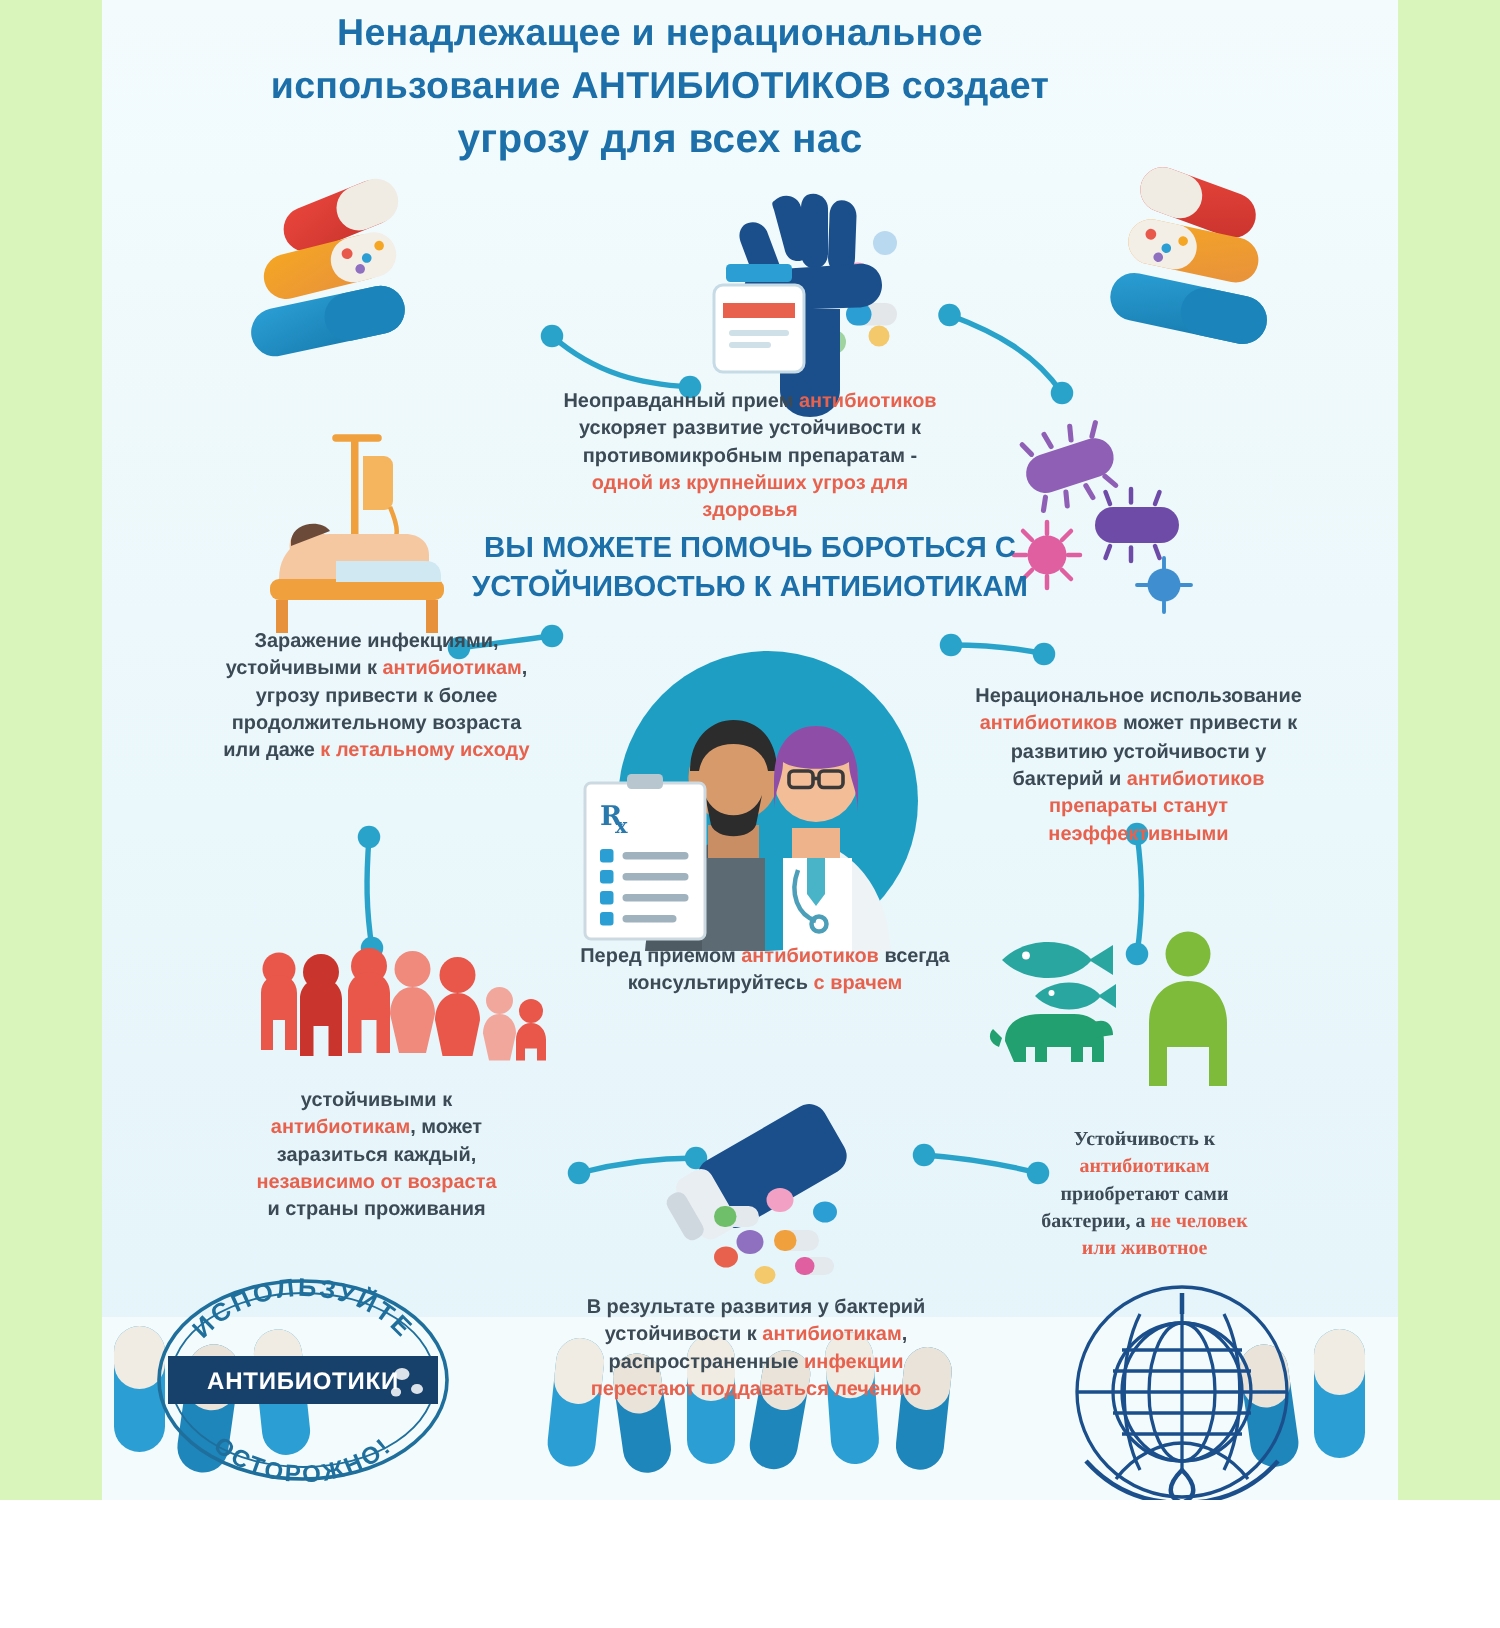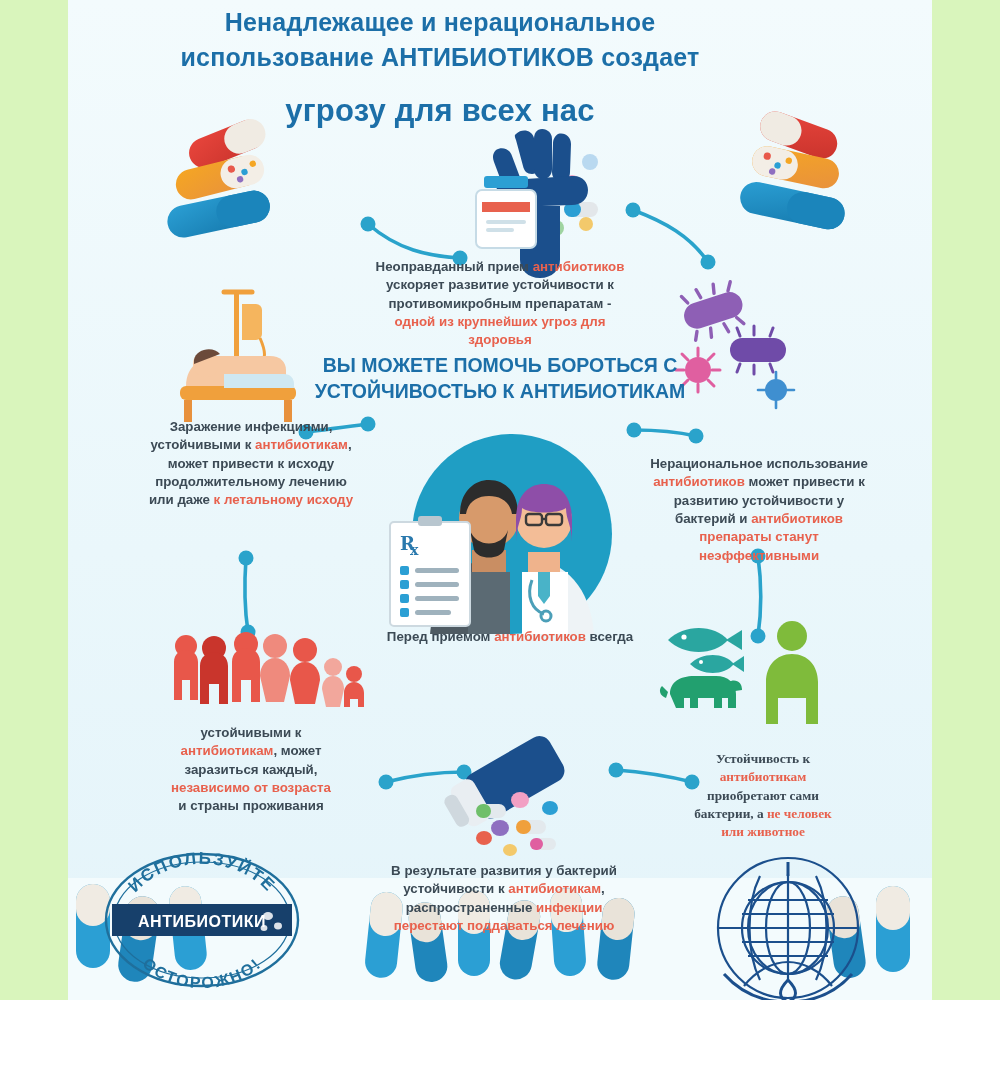--- a/index.html
+++ b/index.html
@@ -32,21 +32,21 @@
   .title {
     position:absolute; left:0; top:6px; width:744px;
     text-align:center;
     color:#1c6fa8;
     font-weight:bold;
     line-height:1.28;
     letter-spacing:0.2px;
   }
   .title .l1 { font-size:25px; display:block; }
   .title .l2 { font-size:25px; display:block; margin-top:3px;}
-  .title .l3 { font-size:31px; display:block; margin-top:18px;}
+  .title .l3 { font-size:27px; display:block; margin-top:2px;}
 
   
   .tb {
     position:absolute;
     font-size:13.3px;
     font-weight:bold;
     line-height:1.38;
     color:#3c4a55;
   }
   .tb .hi { color:#e8614d; }
@@ -462,36 +462,37 @@
       <div>противомикробным препаратам -</div>
       <div class="hi">одной из крупнейших угроз для</div>
       <div class="hi">здоровья</div>
     </div>
 
     <div class="center-head">ВЫ МОЖЕТЕ ПОМОЧЬ БОРОТЬСЯ С УСТОЙЧИВОСТЬЮ К АНТИБИОТИКАМ</div>
 
     <div class="tb c" style="left:58px; top:418px; width:250px;">
       <div>Заражение инфекциями,</div>
       <div><span>устойчивыми к </span><span class="hi">антибиотикам</span><span>,</span></div>
-      <div>может привести к исходу</div>
-      <div>продолжительному лечению</div>
+      <div>угрозу привести к более</div>
+      <div>продолжительному возраста</div>
       <div><span>или даже </span><span class="hi">к летальному исходу</span></div>
     </div>
 
     <div class="tb c" style="left:556px; top:418px; width:270px;margin-top:37px;">
       <div>Нерациональное использование</div>
       <div><span class="hi">антибиотиков</span><span> может привести к</span></div>
       <div>развитию устойчивости у</div>
       <div><span>бактерий и </span><span class="hi">антибиотиков</span></div>
       <div class="hi">препараты станут</div>
       <div class="hi">неэффективными</div>
     </div>
 
     <div class="tb c" style="left:252px; top:628px; width:380px;">
       <div><span>Перед приемом </span><span class="hi">антибиотиков</span><span> всегда</span></div>
+      <div><span>консультируйтесь </span><span class="hi">с врачем</span></div>
     </div>
 
     <div class="tb c" style="left:58px; top:724px; width:250px;">
       <div>устойчивыми к</div>
       <div><span class="hi">антибиотикам</span><span>, может</span></div>
       <div>заразиться каждый,</div>
       <div class="hi">независимо от возраста</div>
       <div>и страны проживания</div>
     </div>
 

